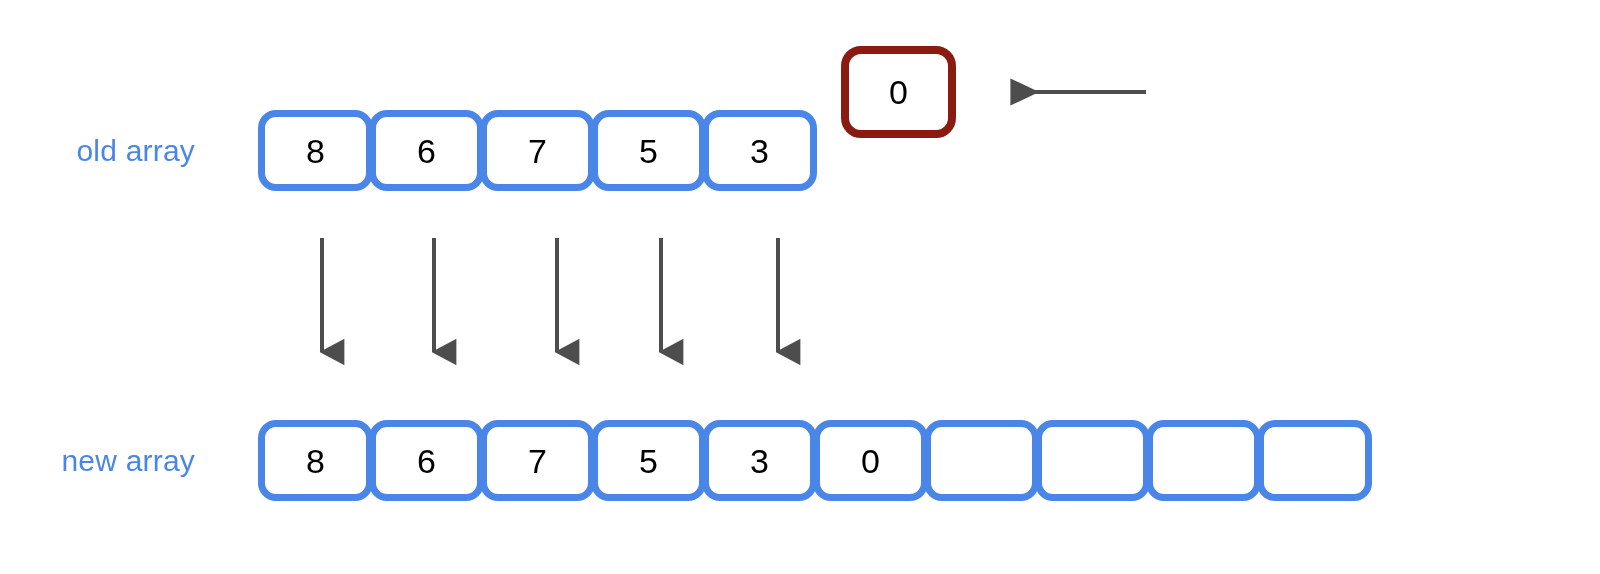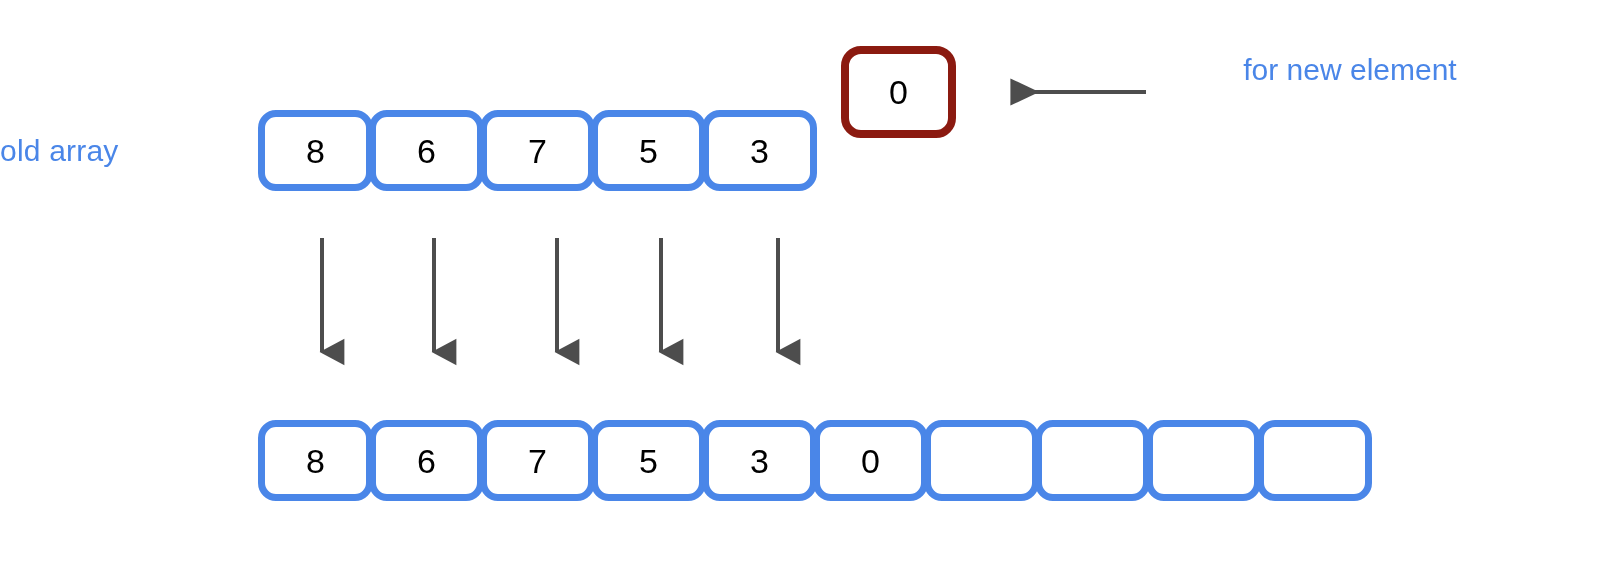--- a/index.html
+++ b/index.html
@@ -20,20 +20,21 @@
   }
 
   
   .row-label {
     position: absolute;
     color: #4a86e8;
     font-family: "Liberation Sans", sans-serif;
     font-size: 30px;
     line-height: 34px;
     white-space: nowrap;
+    text-align: right;
     letter-spacing: 0.2px;
   }
   #label-old-array {
     left: 0px;
     top: 134px;
     width: 195px;
   }
   #label-new-array {
     left: 0px;
     top: 444px;
@@ -154,23 +155,23 @@
     <div class="cell">
       <span class="cell-value">3</span>
     </div>
   </div>
 
   <div id="overflow-cell">
     <span class="cell-value">0</span>
   </div>
 
   <div id="annotation-text">
-    <span class="ann-line">for new element</span>
-  </div>
-
+  </div>
+
+  <div class="row-label" id="label-new-array">new array</div>
 
   <div class="array-row" id="new-array-row">
     <div class="cell">
       <span class="cell-value">8</span>
     </div>
     <div class="cell">
       <span class="cell-value">6</span>
     </div>
     <div class="cell">
       <span class="cell-value">7</span>

